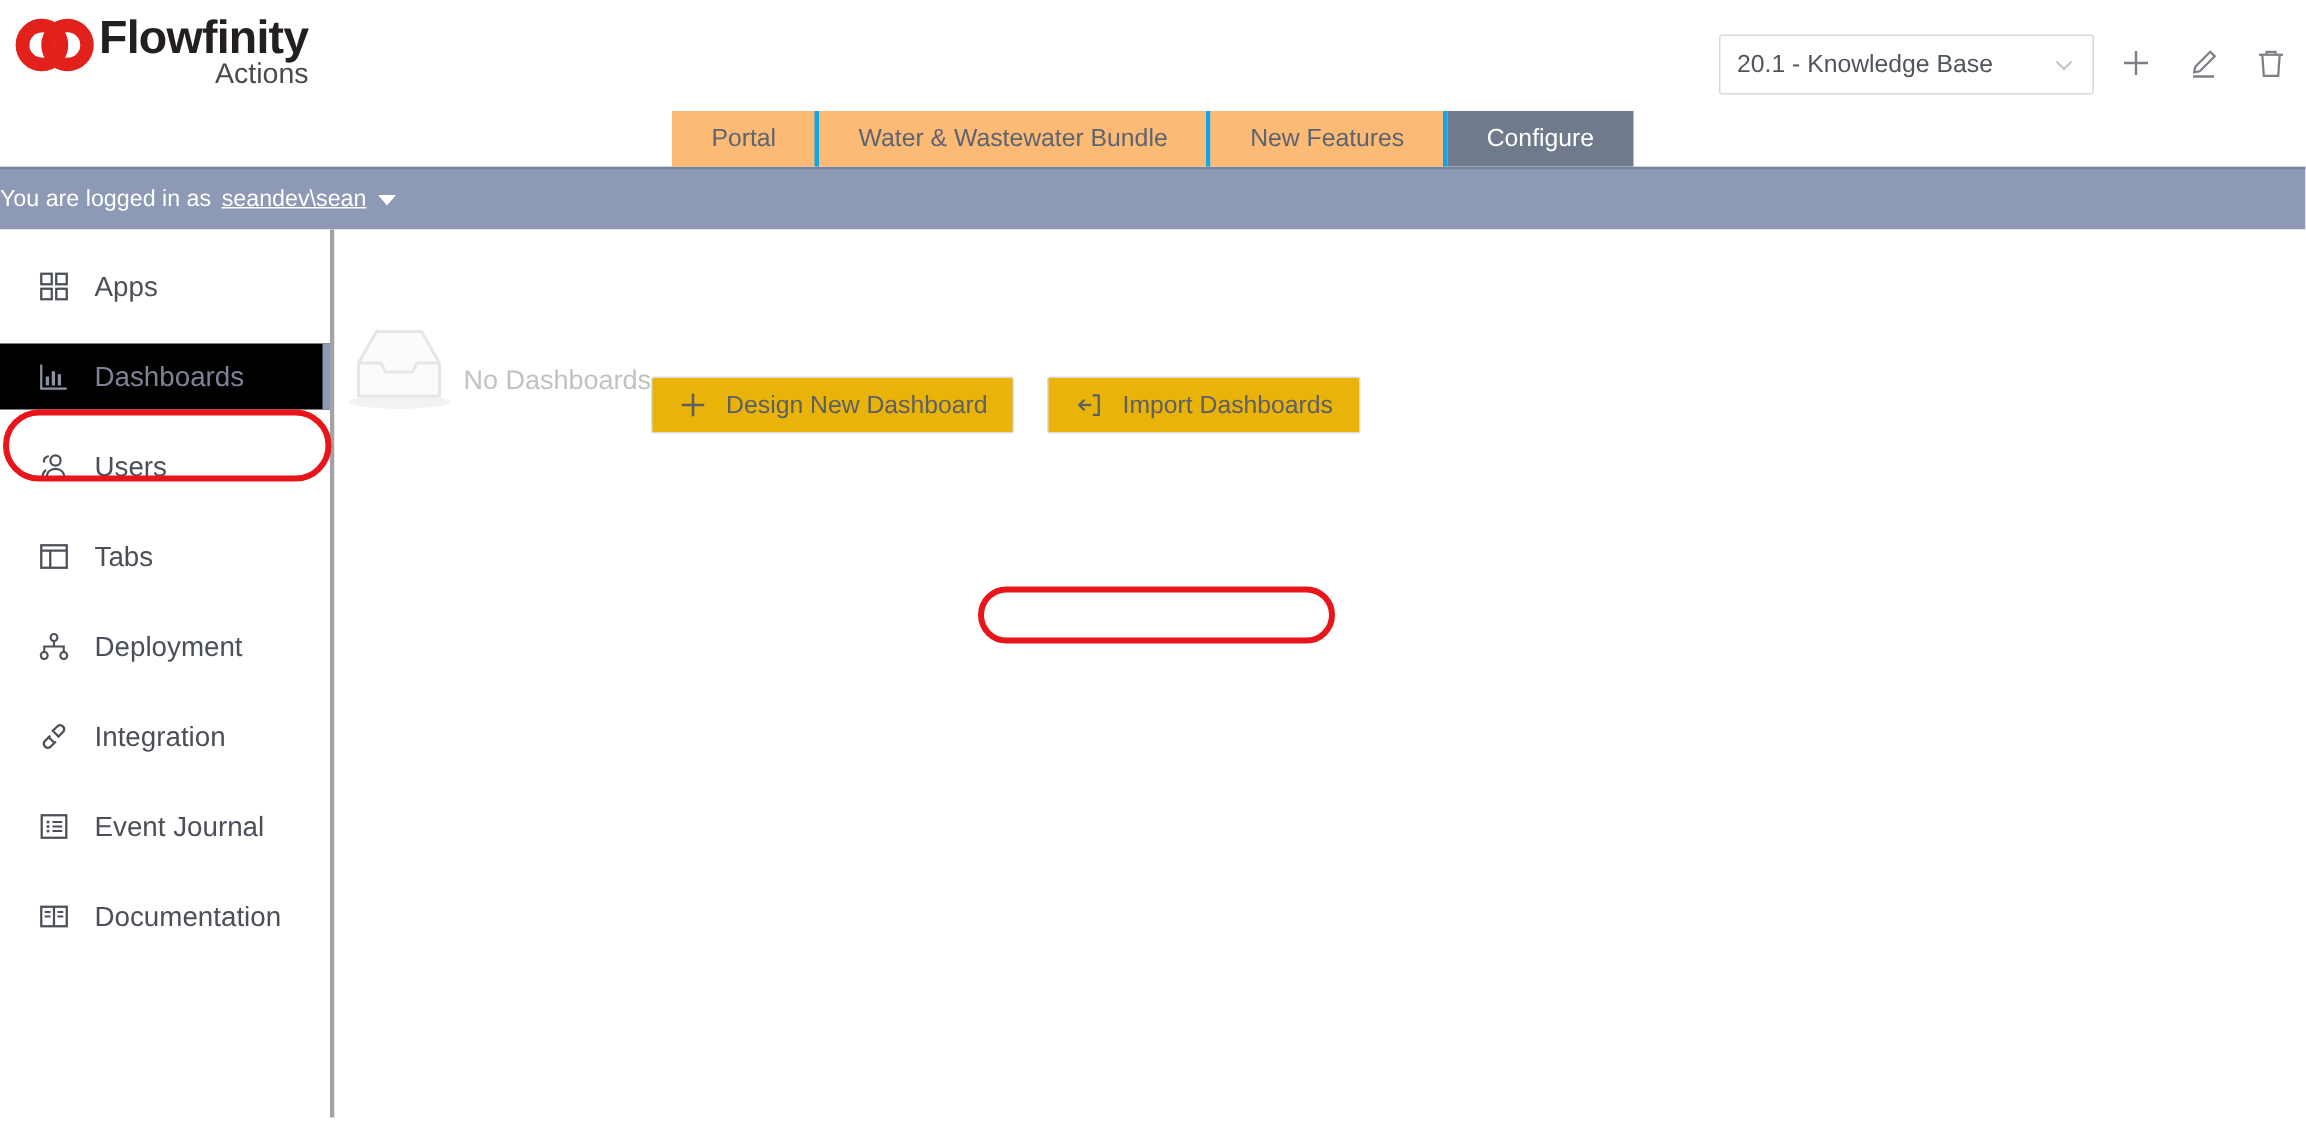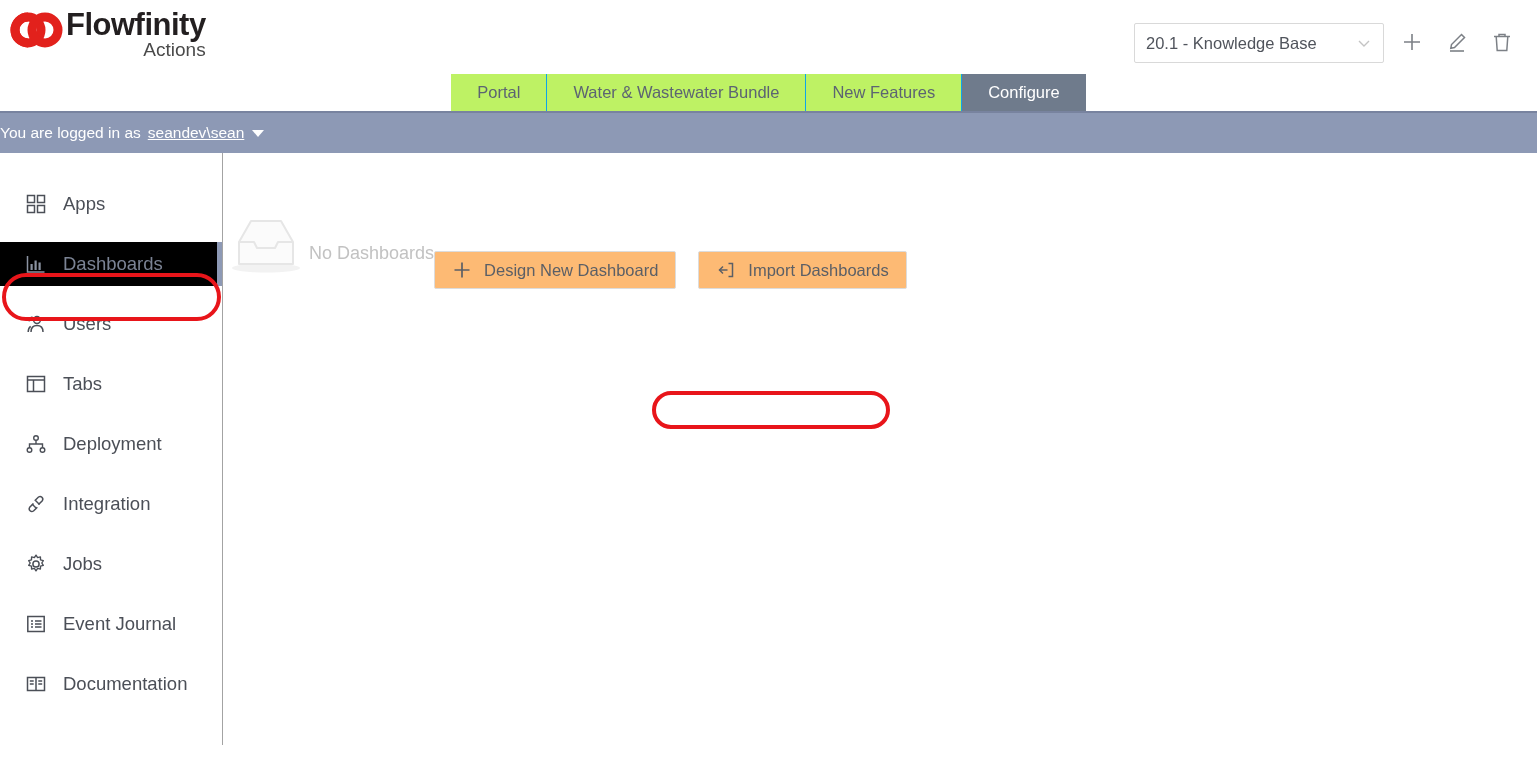--- a/index.html
+++ b/index.html
@@ -35,21 +35,21 @@
     font-size: 19px;
     color: #4a4a4a;
     text-align: right;
     line-height: 22px;
     margin-top: -3px;
     letter-spacing: 0px;
   }
 
   .header-right {
     position: absolute;
-    right: 18px; top: 23px;
+    right: 6px; top: 23px;
     display: flex;
     align-items: center;
     margin-left: 16px;
   }
   .app-select {
     width: 250px; height: 40px;
     border: 1px solid #d9d9d9;
     border-radius: 2px;
     background: #fff;
     display: flex;
@@ -82,28 +82,28 @@
     background: #ffffff;
     display: flex;
     justify-content: center;
     align-items: flex-end;
   }
   .tabs {
     display: flex;
     height: 37px;
   }
   .tab {
-    background: #bef264;
+    background: #fdba74;
     color: #5c6472;
     font-size: 16.5px;
     display: flex;
     align-items: center;
     justify-content: center;
     padding: 0 26px;
-    border-right: 1px solid #0ea5e9;
+    border-right: 3px solid #0ea5e9;
     cursor: pointer;
     white-space: nowrap;
   }
   .tab:last-child { border-right: none; }
   .tab.active {
     background: #6f7b8c;
     color: #ffffff;
     border-right: none;
   }
 
@@ -142,22 +142,22 @@
     cursor: pointer;
   }
 
   
   .body { display: flex; height: 592px; }
 
   .sidebar {
     width: 223px;
     flex: none;
     background: #ffffff;
-    border-right: 1px solid #a3a3a3;
-    padding-top: 29px;
+    border-right: 3px solid #a3a3a3;
+    padding-top: 16px;
     text-align: center;
   }
   .nav-item {
     position: relative;
     height: 44px;
     display: flex;
     align-items: center;
     padding-left: 25px;
     cursor: pointer;
     margin-bottom: 16px;
@@ -205,21 +205,21 @@
     color: #c2c2c2;
   }
   .actions {
     margin-top: 50px;
     display: flex;
     gap: 22px;
   }
   .action-btn {
     height: 38px;
     border: 1px solid #dcdcdc;
-    background: #fdba74;
+    background: #eab308;
     border-radius: 2px;
     display: flex;
     align-items: center;
     padding: 0 17px;
     cursor: pointer;
     font-size: 16.5px;
     color: #5b5f66;
     white-space: nowrap;
   }
   .action-btn .btn-icon {
@@ -377,29 +377,20 @@
         <svg viewBox="0 0 22 22" width="22" height="22">
           <path d="M8.5 13.5 L4.7 17.3 A2.7 2.7 0 0 0 8.5 21 L12.3 17.3" fill="none" stroke="#4b4f57" stroke-width="1.5" transform="translate(0,-3)"></path>
           <path d="M13.5 8.5 L17.3 4.7 A2.7 2.7 0 0 0 13.5 1 L9.7 4.7" fill="none" stroke="#4b4f57" stroke-width="1.5" transform="translate(0,3)"></path>
           <path d="M7 11 L11 15" stroke="#4b4f57" stroke-width="1.5" fill="none"></path>
           <path d="M10.5 7.5 L14.5 11.5" stroke="#4b4f57" stroke-width="1.5" fill="none"></path>
         </svg>
       </span>
       <span class="nav-label">Integration</span>
     </div>
 
-    <div class="nav-item">
-      <span class="nav-icon">
-        <svg viewBox="0 0 22 22" width="22" height="22">
-          <circle cx="11" cy="11" r="3.1" fill="none" stroke="#4b4f57" stroke-width="1.5"></circle>
-          <path d="M11 2.2 L12.6 4.6 L15.4 3.9 L15.5 6.8 L18.3 7.6 L16.8 10 L18.3 12.4 L15.5 13.2 L15.4 16.1 L12.6 15.4 L11 17.8 L9.4 15.4 L6.6 16.1 L6.5 13.2 L3.7 12.4 L5.2 10 L3.7 7.6 L6.5 6.8 L6.6 3.9 L9.4 4.6 Z" fill="none" stroke="#4b4f57" stroke-width="1.4" stroke-linejoin="round"></path>
-        </svg>
-      </span>
-      <span class="nav-label">Jobs</span>
-    </div>
 
     <div class="nav-item">
       <span class="nav-icon">
         <svg viewBox="0 0 22 22" width="22" height="22">
           <rect x="2.8" y="3.5" width="16.4" height="15" fill="none" stroke="#4b4f57" stroke-width="1.5"></rect>
           <circle cx="7" cy="8" r="1" fill="#4b4f57"></circle>
           <circle cx="7" cy="11" r="1" fill="#4b4f57"></circle>
           <circle cx="7" cy="14" r="1" fill="#4b4f57"></circle>
           <path d="M10 8 H16.5 M10 11 H16.5 M10 14 H16.5" stroke="#4b4f57" stroke-width="1.3" fill="none"></path>
         </svg>

